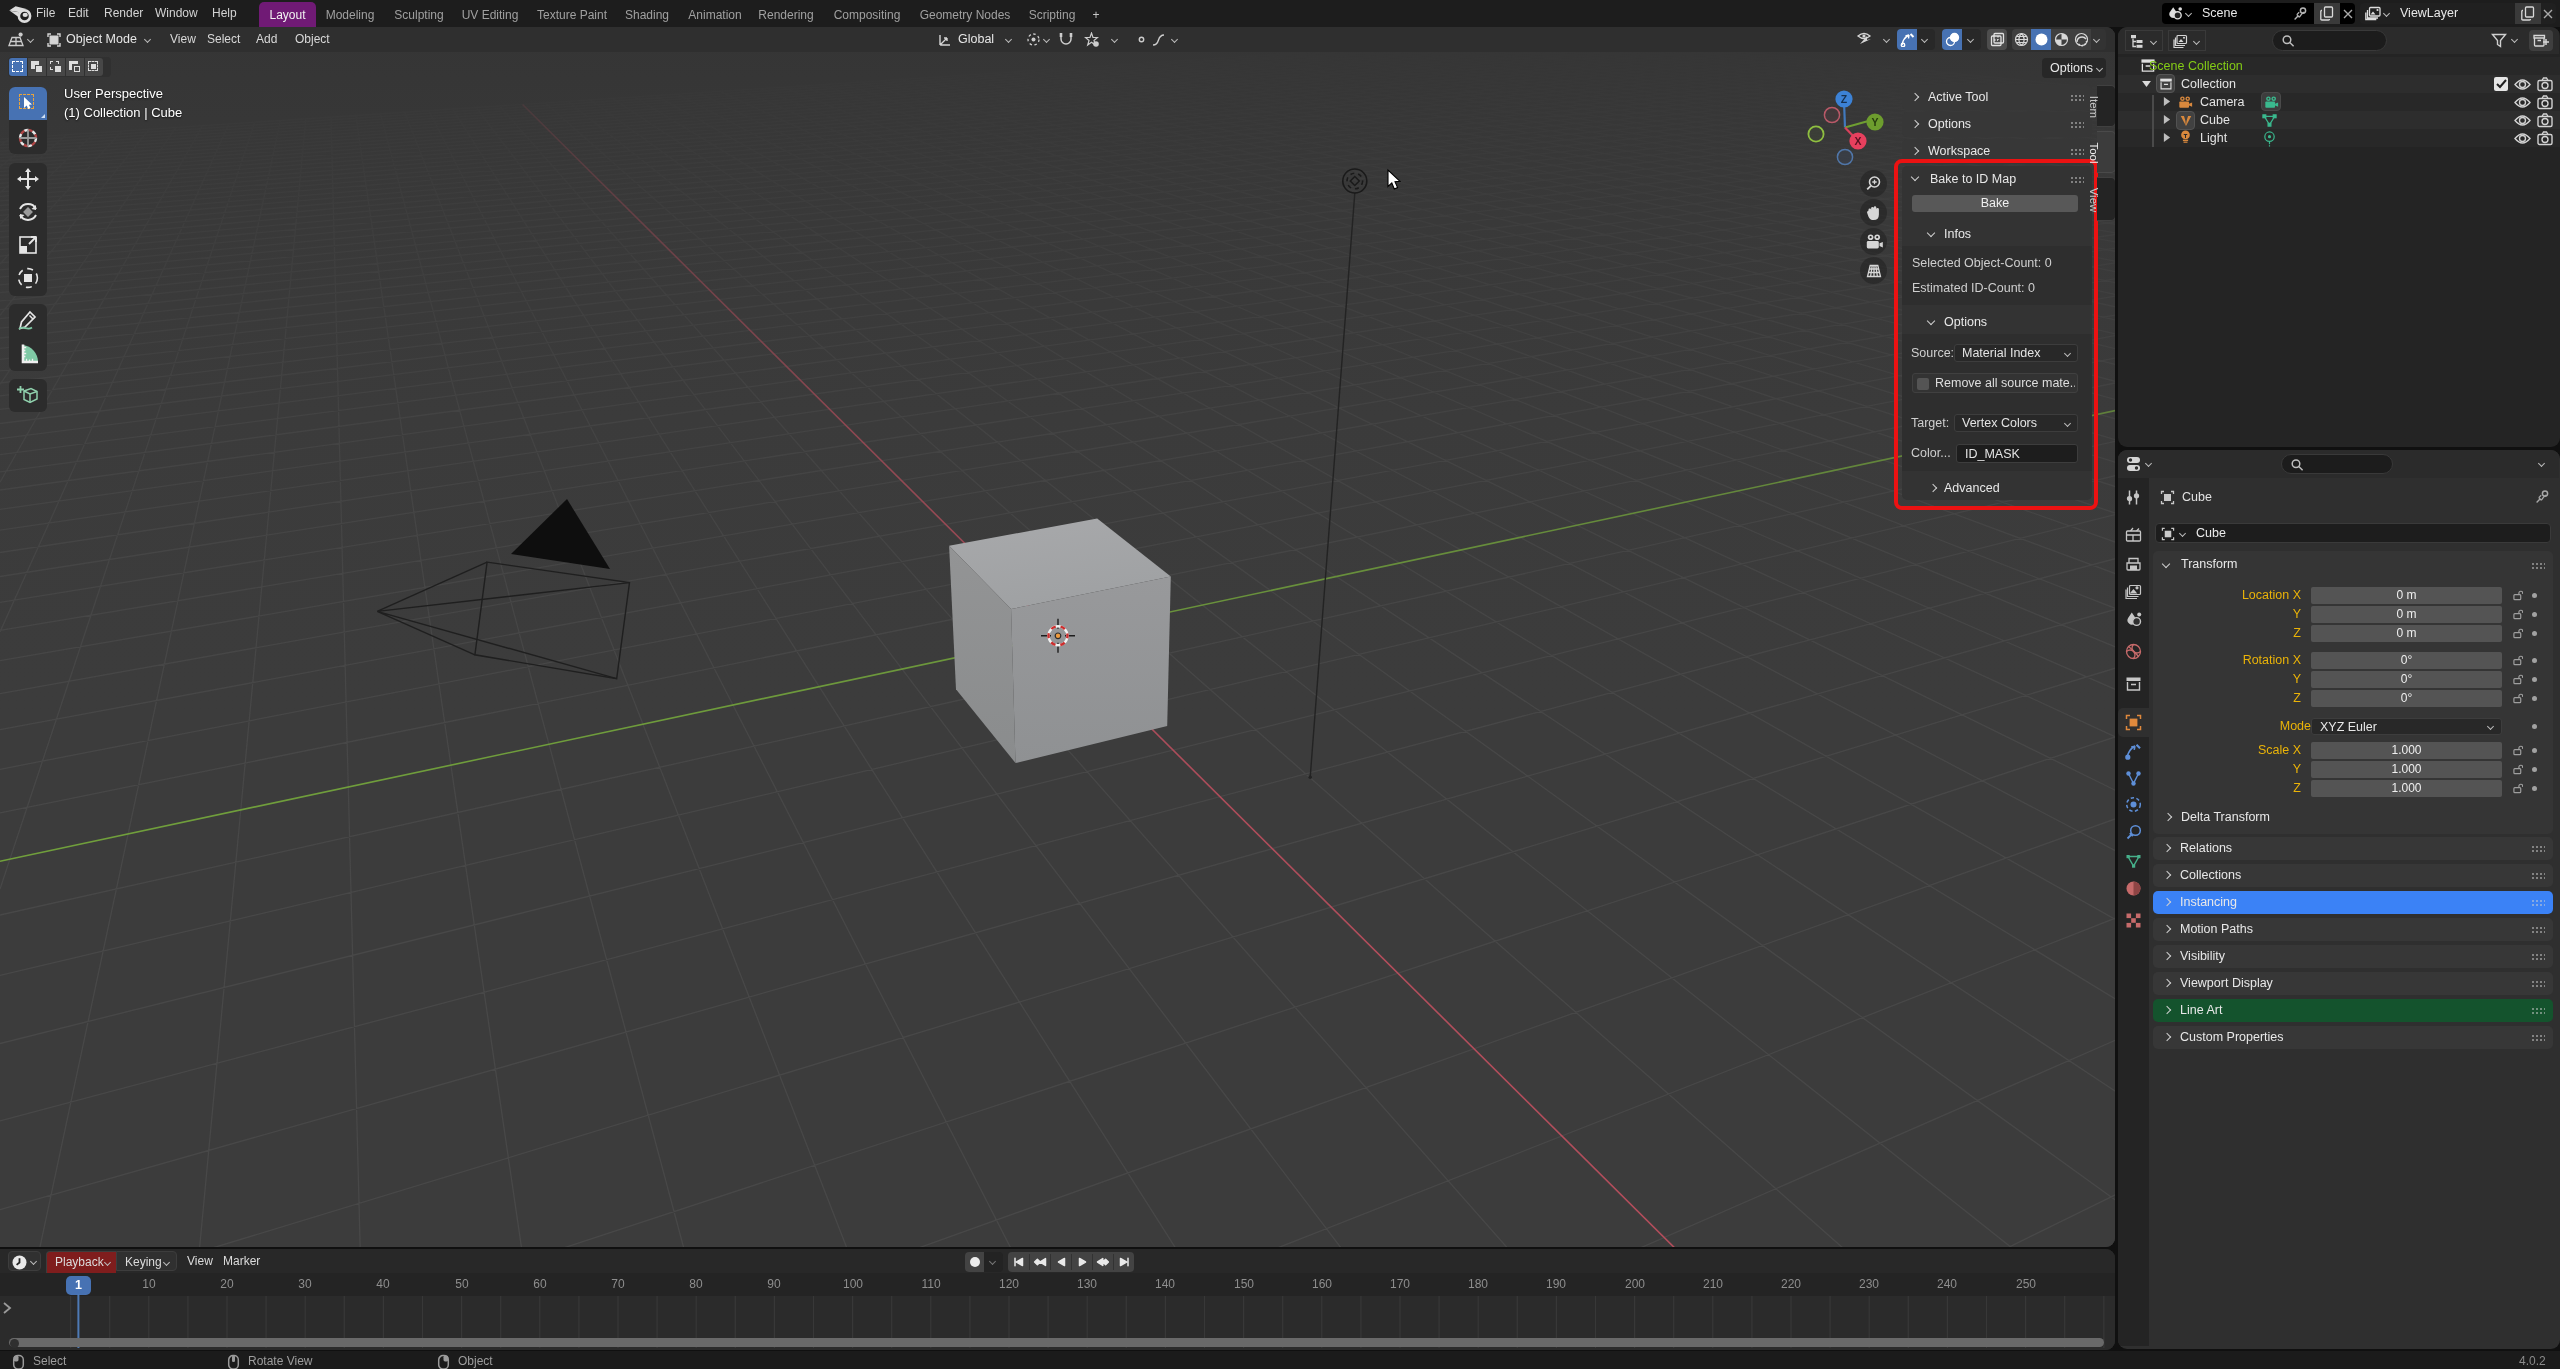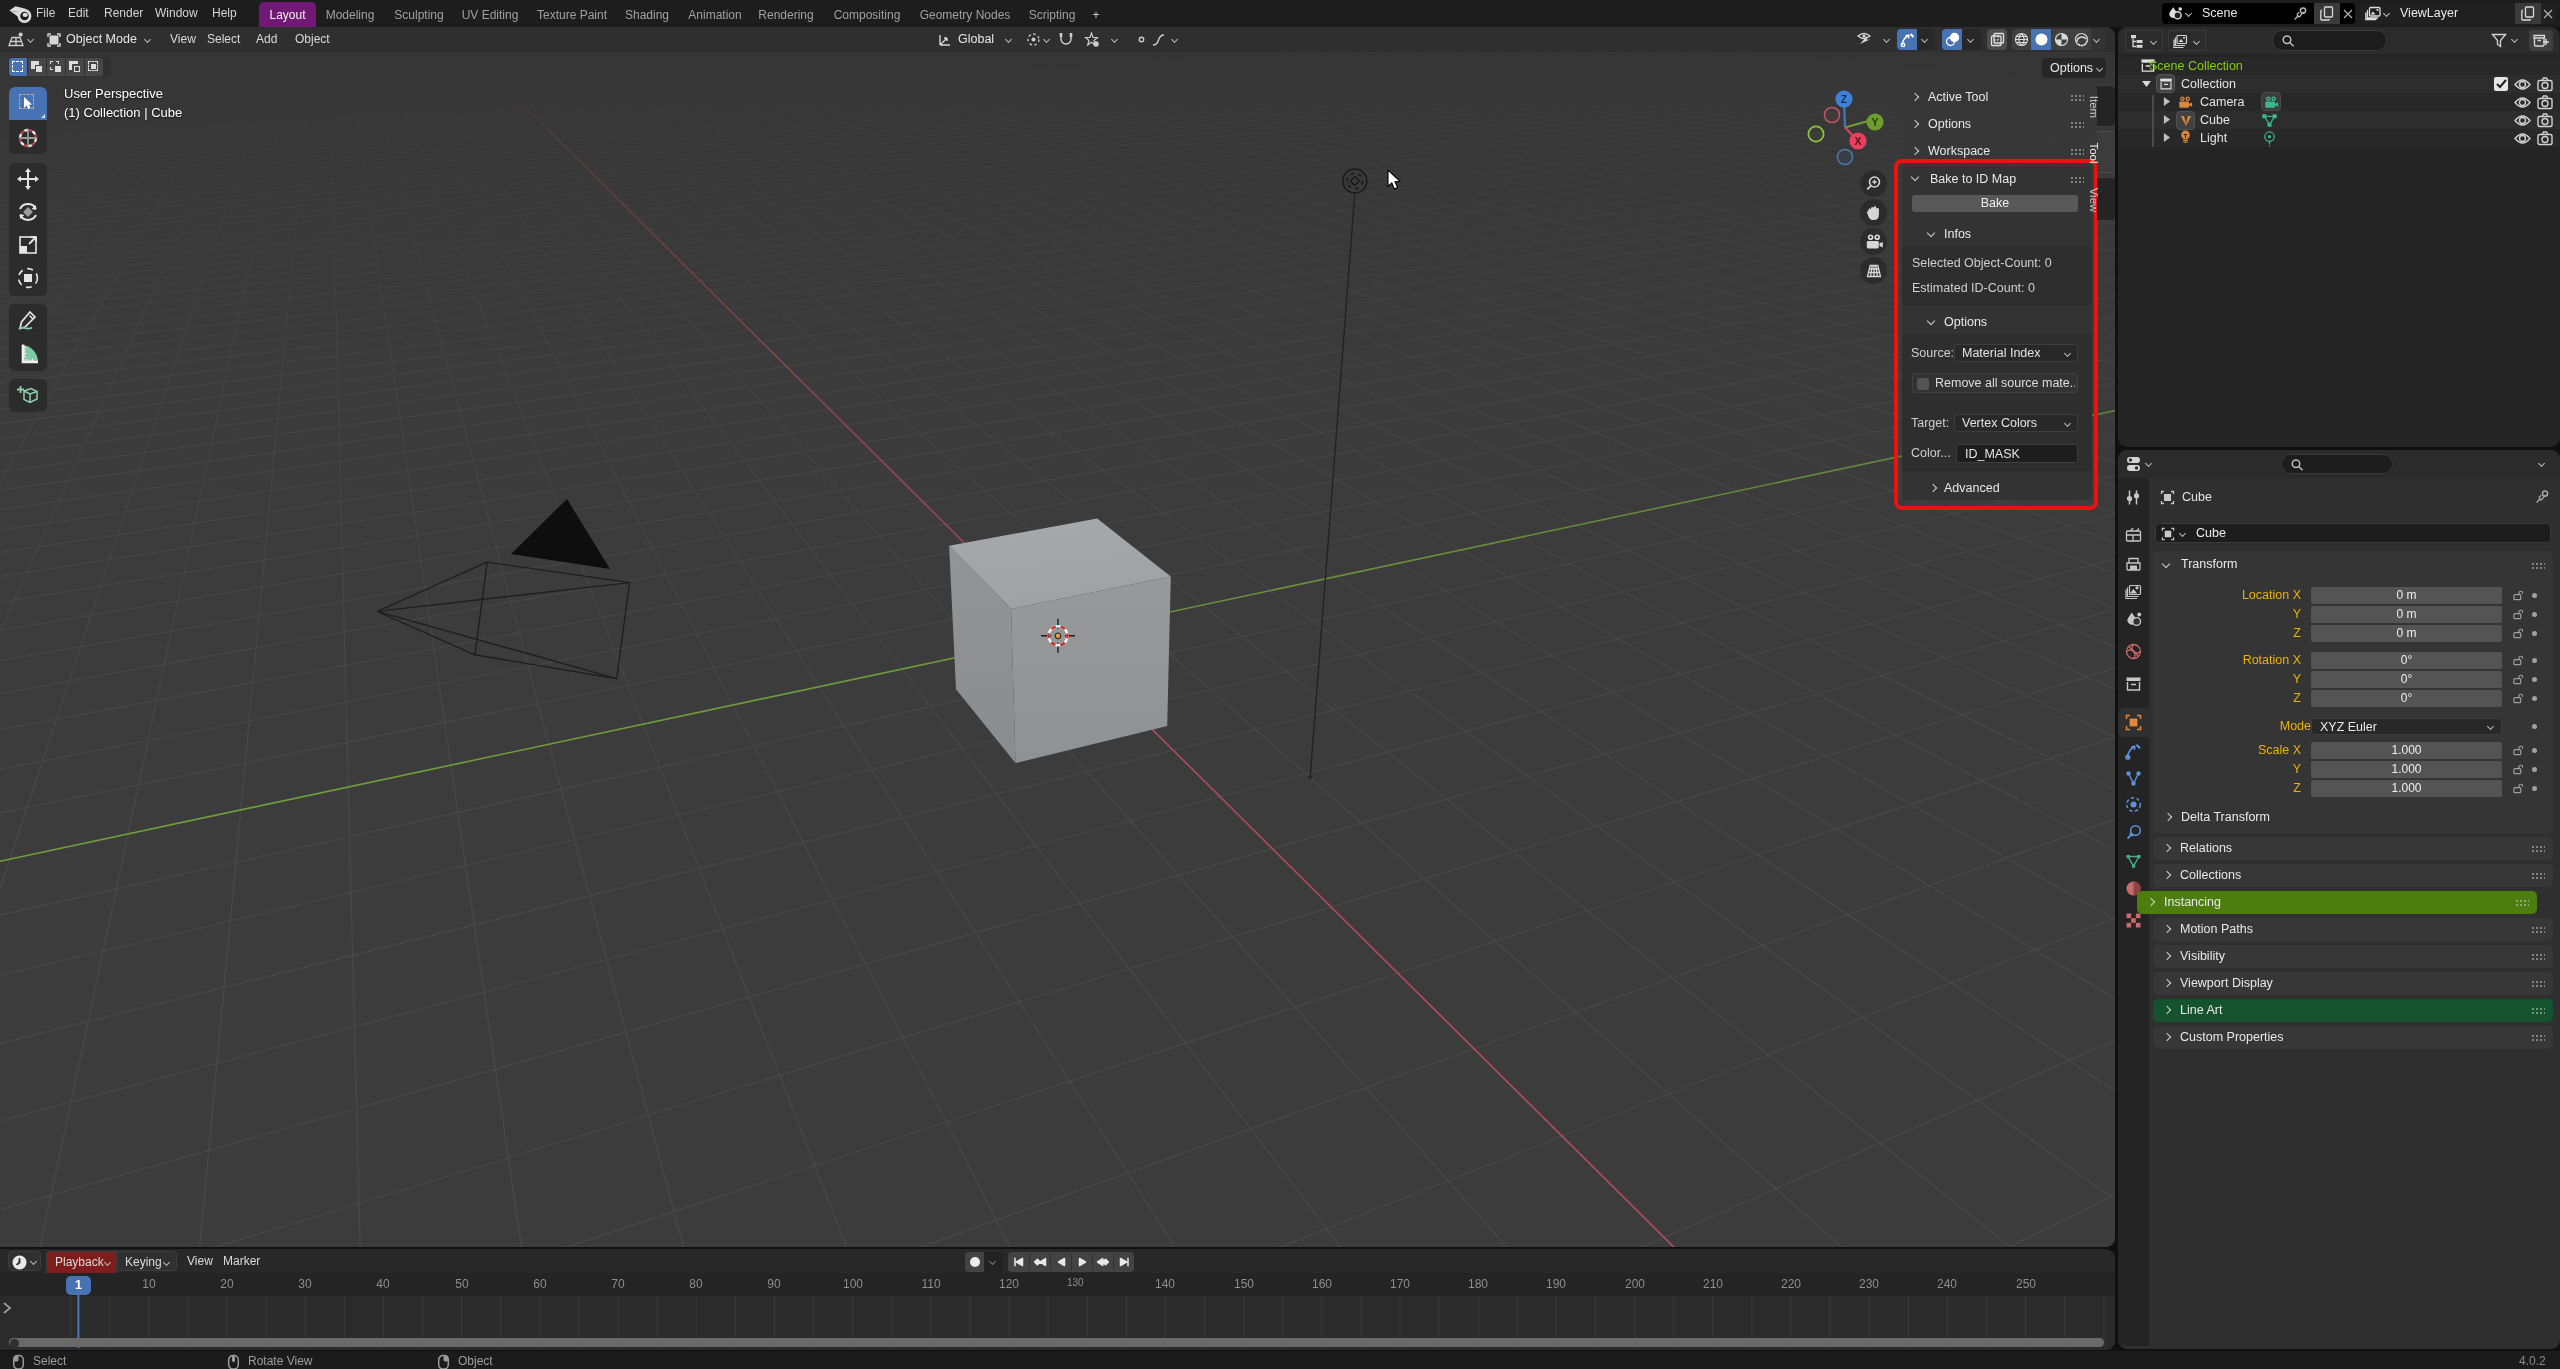--- a/index.html
+++ b/index.html
@@ -790,21 +790,21 @@
 <div class="pnl" style="left:35px;top:387px;width:400px;height:23px;background:#373737">
 <span class="chevR abs" style="left:11px;top:8px"></span>
         <span class="phead abs" style="left:27px;top:4px">Relations</span>
         <span class="grip"></span>
       </div>
 <div class="pnl" style="left:35px;top:414px;width:400px;height:23px;background:#373737">
 <span class="chevR abs" style="left:11px;top:8px"></span>
         <span class="phead abs" style="left:27px;top:4px">Collections</span>
         <span class="grip"></span>
       </div>
-<div class="pnl" style="left:19px;top:441px;width:400px;height:23px;background:#4d7c0f">
+<div class="pnl" style="left:35px;top:441px;width:400px;height:23px;background:#3b82f6">
 <span class="chevR abs" style="left:11px;top:8px"></span>
         <span class="phead abs" style="left:27px;top:4px">Instancing</span>
         <span class="grip"></span>
       </div>
 <div class="pnl" style="left:35px;top:468px;width:400px;height:23px;background:#373737">
 <span class="chevR abs" style="left:11px;top:8px"></span>
         <span class="phead abs" style="left:27px;top:4px">Motion Paths</span>
         <span class="grip"></span>
       </div>
 <div class="pnl" style="left:35px;top:495px;width:400px;height:23px;background:#373737">
@@ -884,21 +884,21 @@
 <div class="abs" style="left:285px;top:28px;width:40px;text-align:center;font-size:12px;color:#8e8e8e">30</div>
 <div class="abs" style="left:363px;top:28px;width:40px;text-align:center;font-size:12px;color:#8e8e8e">40</div>
 <div class="abs" style="left:442px;top:28px;width:40px;text-align:center;font-size:12px;color:#8e8e8e">50</div>
 <div class="abs" style="left:520px;top:28px;width:40px;text-align:center;font-size:12px;color:#8e8e8e">60</div>
 <div class="abs" style="left:598px;top:28px;width:40px;text-align:center;font-size:12px;color:#8e8e8e">70</div>
 <div class="abs" style="left:676px;top:28px;width:40px;text-align:center;font-size:12px;color:#8e8e8e">80</div>
 <div class="abs" style="left:754px;top:28px;width:40px;text-align:center;font-size:12px;color:#8e8e8e">90</div>
 <div class="abs" style="left:833px;top:28px;width:40px;text-align:center;font-size:12px;color:#8e8e8e">100</div>
 <div class="abs" style="left:911px;top:28px;width:40px;text-align:center;font-size:12px;color:#8e8e8e">110</div>
 <div class="abs" style="left:989px;top:28px;width:40px;text-align:center;font-size:12px;color:#8e8e8e">120</div>
-<div class="abs" style="left:1067px;top:28px;width:40px;text-align:left;font-size:10px;color:#8e8e8e">130</div>
+<div class="abs" style="left:1067px;top:28px;width:40px;text-align:center;font-size:12px;color:#8e8e8e">130</div>
 <div class="abs" style="left:1145px;top:28px;width:40px;text-align:center;font-size:12px;color:#8e8e8e">140</div>
 <div class="abs" style="left:1224px;top:28px;width:40px;text-align:center;font-size:12px;color:#8e8e8e">150</div>
 <div class="abs" style="left:1302px;top:28px;width:40px;text-align:center;font-size:12px;color:#8e8e8e">160</div>
 <div class="abs" style="left:1380px;top:28px;width:40px;text-align:center;font-size:12px;color:#8e8e8e">170</div>
 <div class="abs" style="left:1458px;top:28px;width:40px;text-align:center;font-size:12px;color:#8e8e8e">180</div>
 <div class="abs" style="left:1536px;top:28px;width:40px;text-align:center;font-size:12px;color:#8e8e8e">190</div>
 <div class="abs" style="left:1615px;top:28px;width:40px;text-align:center;font-size:12px;color:#8e8e8e">200</div>
 <div class="abs" style="left:1693px;top:28px;width:40px;text-align:center;font-size:12px;color:#8e8e8e">210</div>
 <div class="abs" style="left:1771px;top:28px;width:40px;text-align:center;font-size:12px;color:#8e8e8e">220</div>
 <div class="abs" style="left:1849px;top:28px;width:40px;text-align:center;font-size:12px;color:#8e8e8e">230</div>

